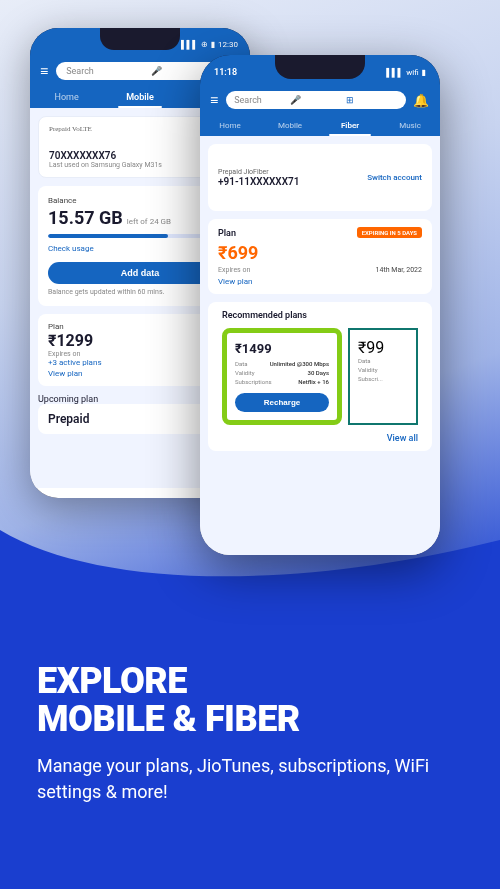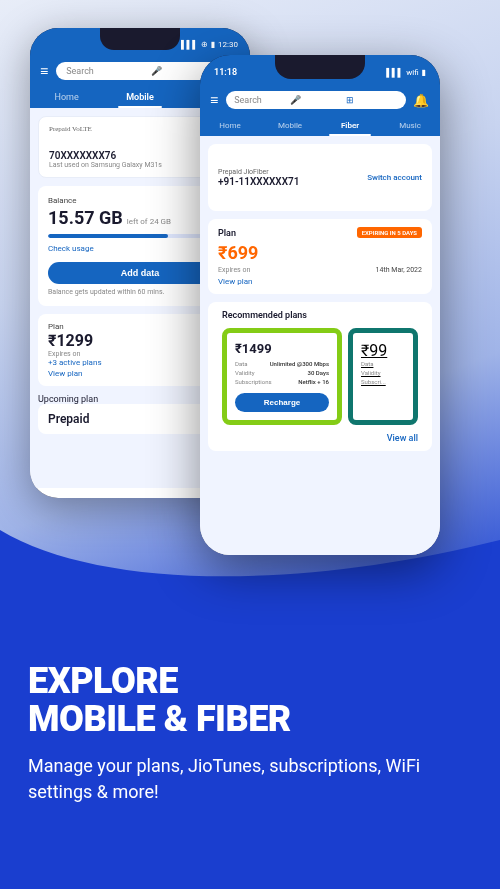--- a/index.html
+++ b/index.html
@@ -548,27 +548,26 @@
       padding: 5px 0;
       width: 100%;
       font-size: 8px;
       font-weight: 600;
       margin-top: 6px;
       cursor: pointer;
     }
 
     .plan-card-right {
       background: white;
-      border: 5px solid #0f766e;
-      border-radius: 8px;
+      border: 2px solid #0f766e;
+      border-radius: 0;
       padding: 8px;
       width: 70px;
       flex-shrink: 0;
       overflow: hidden;
-      text-decoration: underline;
     }
 
     .view-all-row {
       display: flex;
       justify-content: flex-end;
       margin-top: 8px;
     }
 
     .view-all-link {
       font-size: 9px;
@@ -578,21 +577,21 @@
 
     
     .bottom-section {
       position: absolute;
       bottom: 0;
       left: 0;
       right: 0;
       height: 310px;
       background: #1a3ecf;
       z-index: 1;
-      padding: 20px 28px;
+      padding: 20px 37px;
       display: flex;
       flex-direction: column;
       justify-content: center;
     }
 
     .explore-title {
       font-size: 36px;
       font-weight: 900;
       color: white;
       line-height: 1.05;

